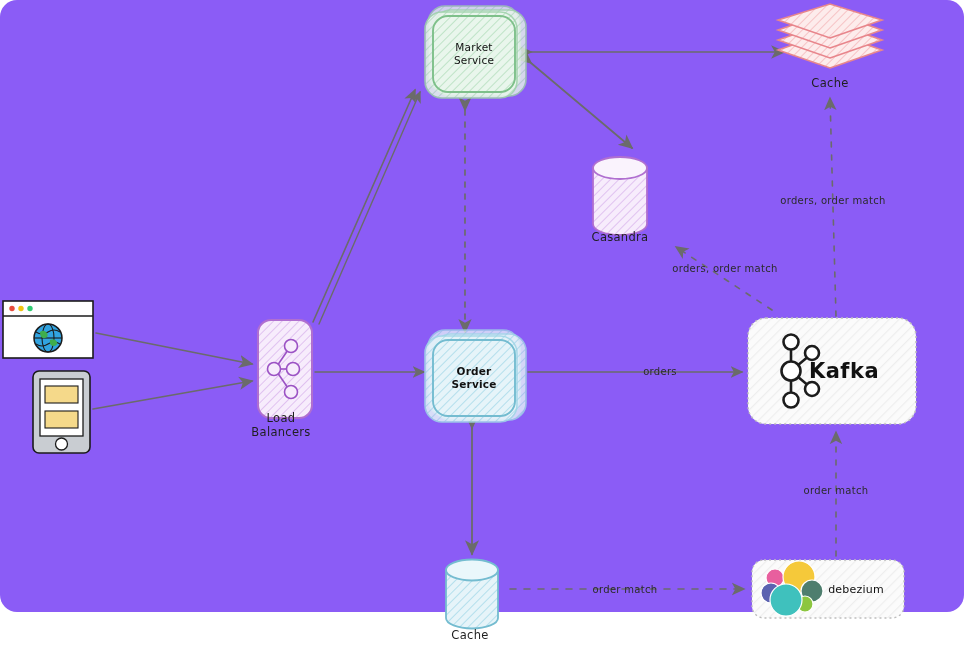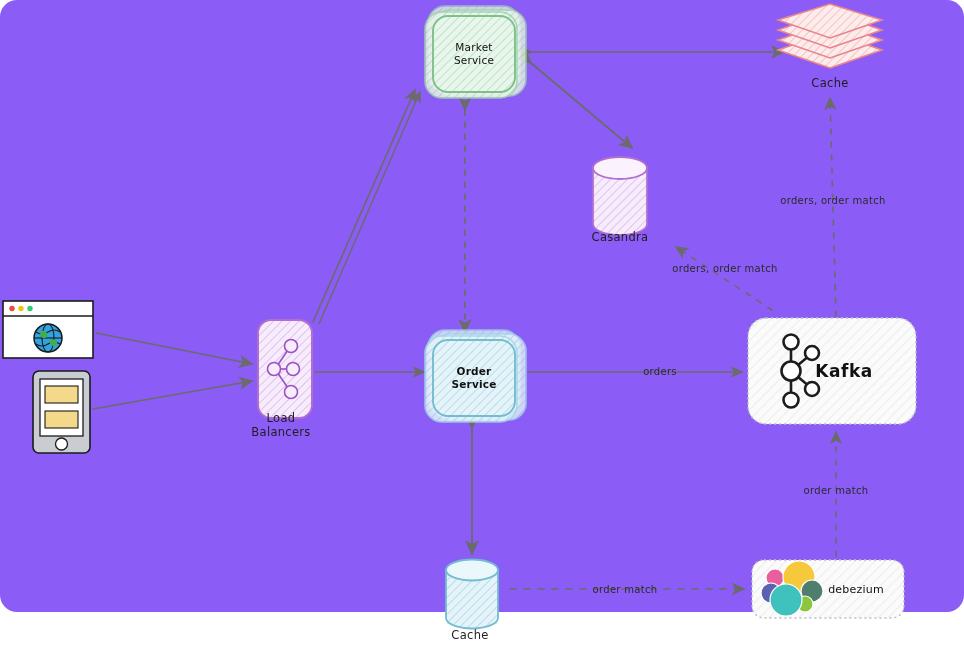--- a/index.html
+++ b/index.html
@@ -34,21 +34,21 @@
     white-space:pre;
     text-align:center;
     line-height:13px;
     transform:translate(-50%,-50%);
     letter-spacing:.2px;
     pointer-events:none;
   }
   .kafka-word{
     position:absolute;
     font-family:"DejaVu Sans",sans-serif;
-    font-size:17px;
+    font-size:21px;
     font-weight:bold;
     color:#111;
     transform:translate(-50%,-50%);
     letter-spacing:.5px;
   }
   .debezium-word{
     position:absolute;
     font-family:"DejaVu Sans",sans-serif;
     font-size:11px;
     color:#111;

